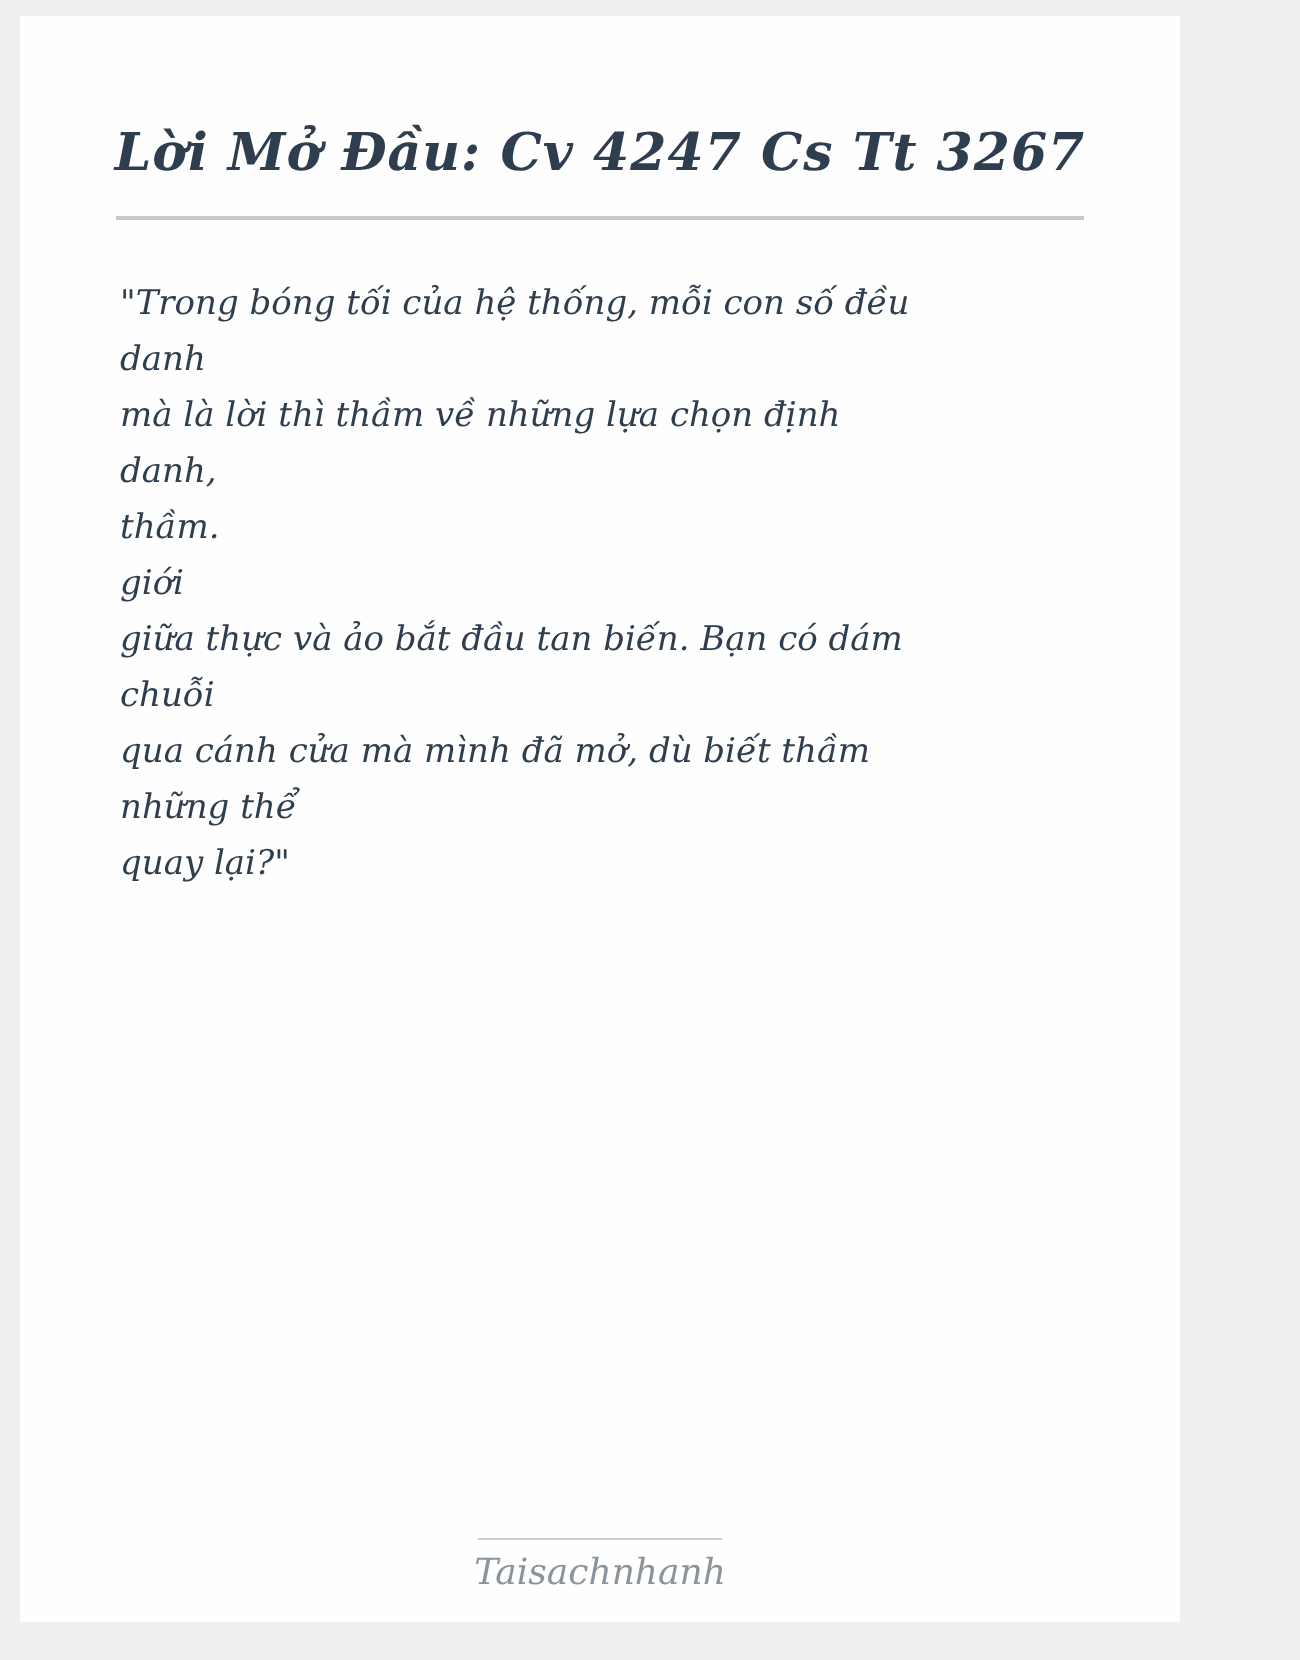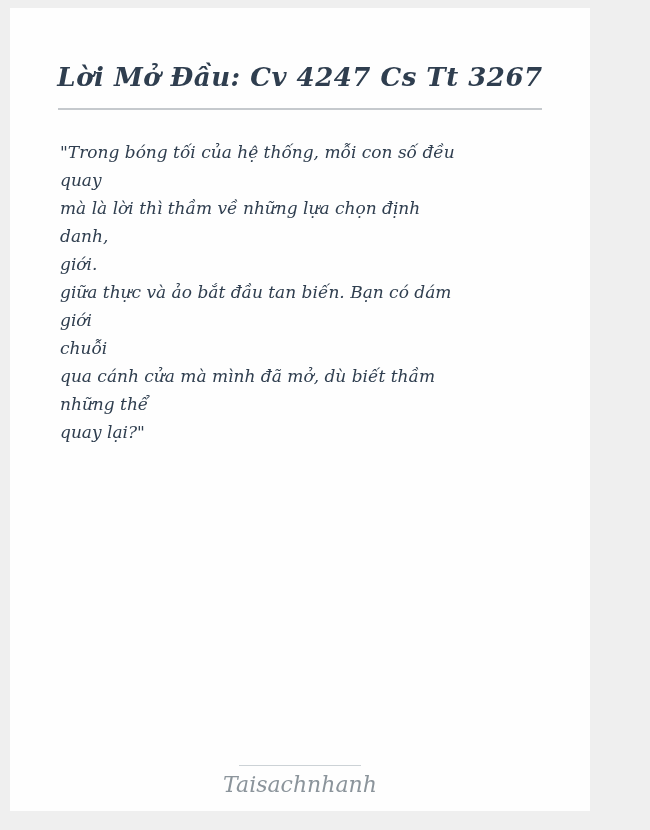--- a/index.html
+++ b/index.html
@@ -63,42 +63,42 @@
   }
   .footer-rule {
     width: 122px;
     border: none;
     border-top: 1px solid #ccd2d6;
     margin: 0 auto 6px auto;
   }
   .footer-text {
     font-family: "DejaVu Serif", serif;
     font-style: italic;
-    font-size: 22px;
+    font-size: 18px;
     color: #8b949b;
   }
 </style>
 </head>
 <body>
 
 <div class="page">
   <div class="card">
 
     <h1 class="title">Lời Mở Đầu: Cv 4247 Cs Tt 3267</h1>
 
     <hr class="title-rule">
 
     <div class="quote">
         <div class="quote-line">"Trong bóng tối của hệ thống, mỗi con số đều</div>
-        <div class="quote-line">quay</div>
+        <div class="quote-line">danh</div>
         <div class="quote-line">mà là lời thì thầm về những lựa chọn định</div>
         <div class="quote-line">danh,</div>
-        <div class="quote-line">giới.</div>
+        <div class="quote-line">thầm.</div>
+        <div class="quote-line">giới</div>
         <div class="quote-line">giữa thực và ảo bắt đầu tan biến. Bạn có dám</div>
-        <div class="quote-line">giới</div>
         <div class="quote-line">chuỗi</div>
         <div class="quote-line">qua cánh cửa mà mình đã mở, dù biết thầm</div>
         <div class="quote-line">những thể</div>
         <div class="quote-line">quay lại?"</div>
       </div>
 
     <div class="footer">
       <hr class="footer-rule">
       <div class="footer-text">Taisachnhanh</div>
     </div>

